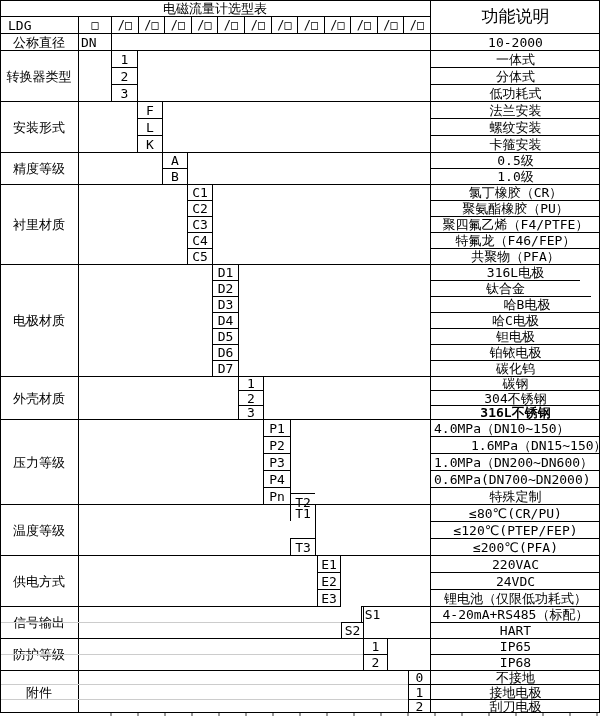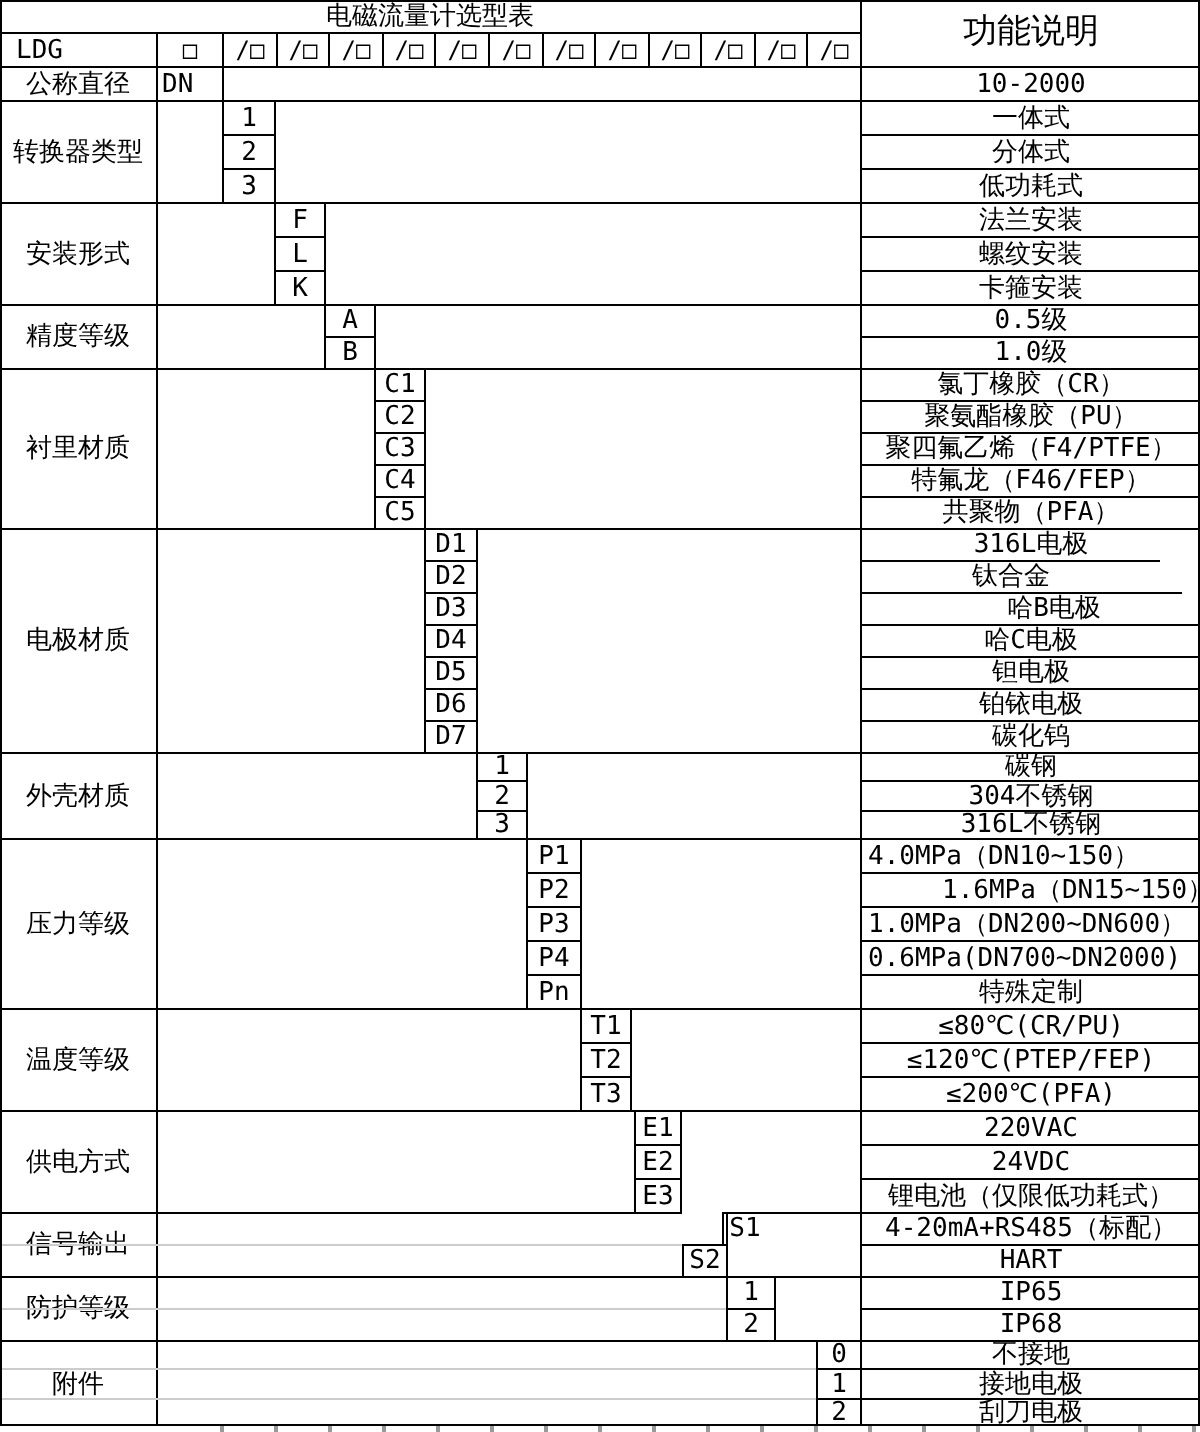--- a/index.html
+++ b/index.html
@@ -128,40 +128,40 @@
     <div class="cell bt bl" style="left: 212px; top: 360px; width: 26px; height: 16px;">D7</div>
     <div class="cell bt bl" style="left: 430px; top: 360px; width: 170px; height: 16px;">碳化钨</div>
     <div class="cell bt" style="left: 0px; top: 376px; width: 78px; height: 43px;">外壳材质</div>
     <div class="cell bt bl" style="left: 78px; top: 376px; width: 160px; height: 43px;"></div>
     <div class="cell bt bl" style="left: 263px; top: 376px; width: 167px; height: 43px;"></div>
     <div class="cell bt bl" style="left: 238px; top: 376px; width: 25px; height: 14px;">1</div>
     <div class="cell bt bl" style="left: 430px; top: 376px; width: 170px; height: 14px;">碳钢</div>
     <div class="cell bt bl" style="left: 238px; top: 390px; width: 25px; height: 15px;">2</div>
     <div class="cell bt bl" style="left: 430px; top: 390px; width: 170px; height: 15px;">304不锈钢</div>
     <div class="cell bt bl" style="left: 238px; top: 405px; width: 25px; height: 14px;">3</div>
-    <div class="cell bt bl" style="left: 430px; top: 405px; width: 170px; height: 14px;">316L不锈钢</div>
+    <div class="cell bt bl" style="left: 430px; top: 405px; width: 170px; height: 14px; font-weight: bold;">316L不锈钢</div>
     <div class="cell bt" style="left: 0px; top: 419px; width: 78px; height: 85px;">压力等级</div>
     <div class="cell bt bl" style="left: 78px; top: 419px; width: 185px; height: 85px;"></div>
     <div class="cell bt bl" style="left: 290px; top: 419px; width: 140px; height: 85px;"></div>
     <div class="cell bt bl" style="left: 263px; top: 419px; width: 27px; height: 17px;">P1</div>
     <div class="cell bt bl left-align" style="left: 430px; top: 419px; width: 170px; height: 17px;">4.0MPa（DN10~150）</div>
     <div class="cell bt bl" style="left: 263px; top: 436px; width: 27px; height: 17px;">P2</div>
     <div class="cell bt bl left-align" style="left: 430px; top: 436px; width: 170px; height: 17px; padding-left: 40px;">1.6MPa（DN15~150）</div>
     <div class="cell bt bl" style="left: 263px; top: 453px; width: 27px; height: 17px;">P3</div>
     <div class="cell bt bl left-align" style="left: 430px; top: 453px; width: 170px; height: 17px;">1.0MPa（DN200~DN600）</div>
     <div class="cell bt bl" style="left: 263px; top: 470px; width: 27px; height: 17px;">P4</div>
     <div class="cell bt bl left-align" style="left: 430px; top: 470px; width: 170px; height: 17px;">0.6MPa(DN700~DN2000)</div>
     <div class="cell bt bl" style="left: 263px; top: 487px; width: 27px; height: 17px;">Pn</div>
     <div class="cell bt bl" style="left: 430px; top: 487px; width: 170px; height: 17px;">特殊定制</div>
     <div class="cell bt" style="left: 0px; top: 504px; width: 78px; height: 51px;">温度等级</div>
     <div class="cell bt bl" style="left: 78px; top: 504px; width: 212px; height: 51px;"></div>
     <div class="cell bt bl" style="left: 315px; top: 504px; width: 115px; height: 51px;"></div>
     <div class="cell bt bl" style="left: 290px; top: 504px; width: 25px; height: 17px;">T1</div>
     <div class="cell bt bl" style="left: 430px; top: 504px; width: 170px; height: 17px;">≤80℃(CR/PU)</div>
-    <div class="cell bt bl" style="left: 290px; top: 521px; width: 25px; height: 17px;">T2</div>
+    <div class="cell bt bl" style="left: 290px; top: 493px; width: 25px; height: 17px;">T2</div>
     <div class="cell bt bl" style="left: 430px; top: 521px; width: 170px; height: 17px;">≤120℃(PTEP/FEP)</div>
     <div class="cell bt bl" style="left: 290px; top: 538px; width: 25px; height: 17px;">T3</div>
     <div class="cell bt bl" style="left: 430px; top: 538px; width: 170px; height: 17px;">≤200℃(PFA)</div>
     <div class="cell bt" style="left: 0px; top: 555px; width: 78px; height: 51px;">供电方式</div>
     <div class="cell bt bl" style="left: 78px; top: 555px; width: 239px; height: 51px;"></div>
     <div class="cell bt bl" style="left: 340px; top: 555px; width: 90px; height: 51px;"></div>
     <div class="cell bt bl" style="left: 317px; top: 555px; width: 23px; height: 17px;">E1</div>
     <div class="cell bt bl" style="left: 430px; top: 555px; width: 170px; height: 17px;">220VAC</div>
     <div class="cell bt bl" style="left: 317px; top: 572px; width: 23px; height: 17px;">E2</div>
     <div class="cell bt bl" style="left: 430px; top: 572px; width: 170px; height: 17px;">24VDC</div>

